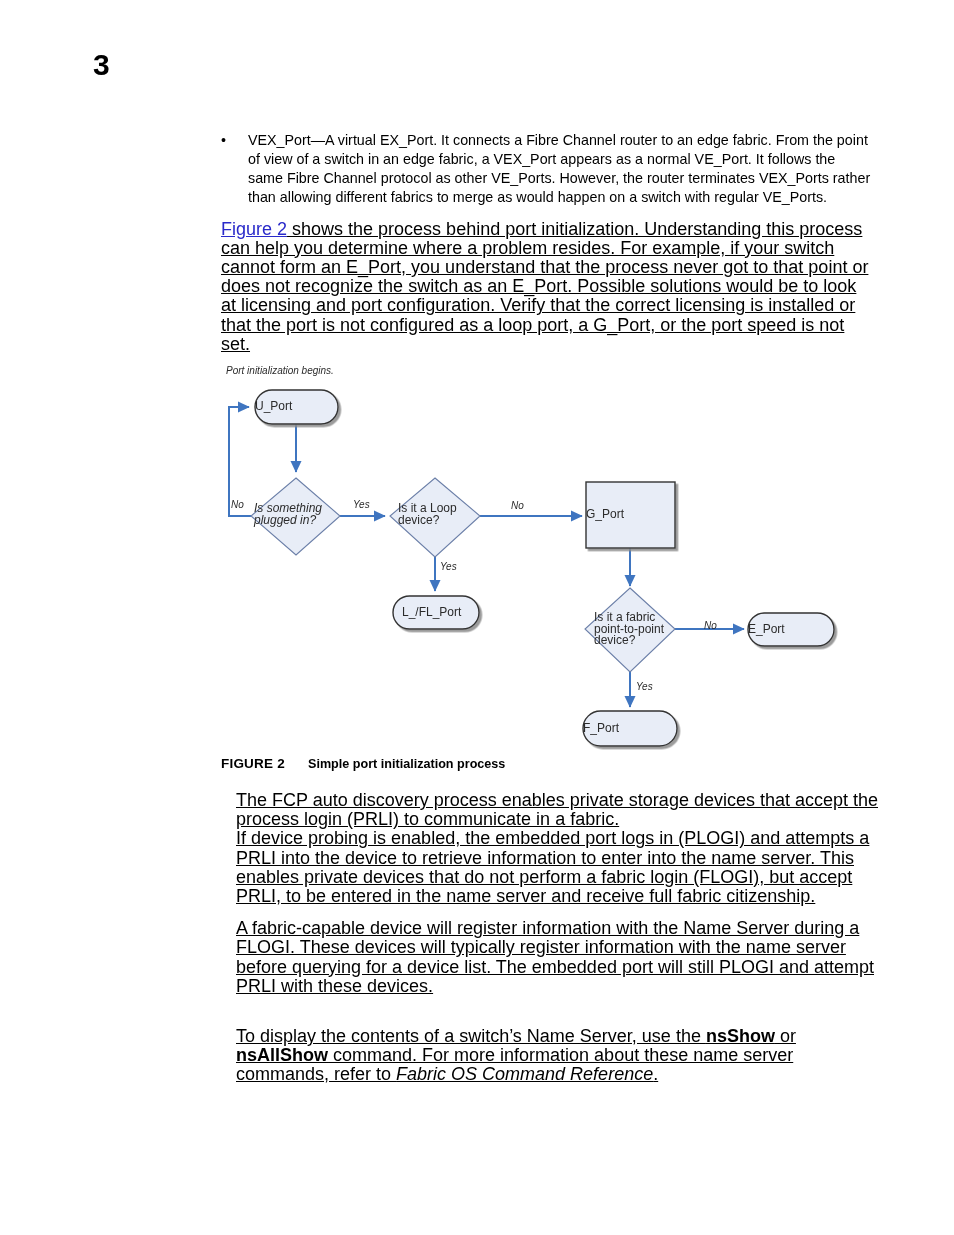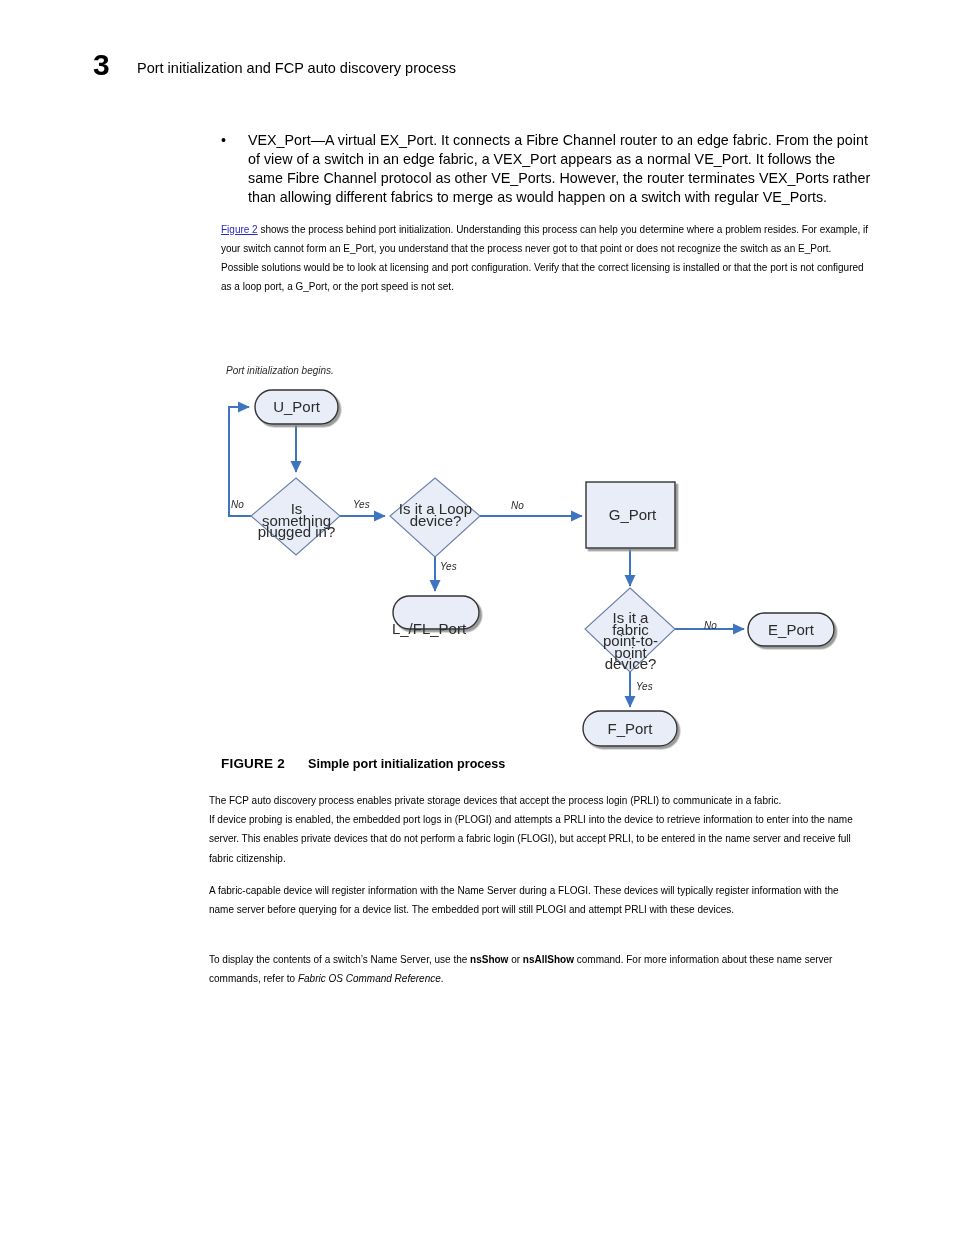--- a/index.html
+++ b/index.html
@@ -65,22 +65,23 @@
   ul.bullets li .dot {
     position: absolute;
     left: 0px;
     top: 0px;
     font-size: 14.3px;
     line-height: 18.9px;
   }
 
   p.body {
     margin: 0;
-    font-size: 10px;
+    font-size: 18px;
     line-height: 19.2px;
+    text-decoration: underline;
   }
   p.gap {
     margin-top: 12px;
   }
   .link {
     color: #2a2aca;
   }
   .bold {
     font-weight: bold;
   }
@@ -106,23 +107,22 @@
     font-family: "Liberation Sans", sans-serif;
     font-size: 10px;
     color: #2b2b2b;
     white-space: nowrap;
     line-height: 11px;
     font-style: italic;
   }
   .node-label {
     position: absolute;
     font-family: "Liberation Sans", sans-serif;
-    font-size: 15px;
+    font-size: 12px;
     color: #2b2b2b;
-    text-align: center;
     line-height: 11px;
     white-space: nowrap;
   }
   .node-label.multi {
     line-height: 11.5px;
     white-space: normal;
   }
 
   
   #figure-caption {
@@ -144,31 +144,30 @@
     position: absolute;
     left: 87px;
     top: 1px;
     font-size: 12.6px;
     font-weight: bold;
   }
 
   
   #lower-body {
     position: absolute;
-    left: 209px;
+    left: 236px;
     top: 791px;
     width: 652px;
   }
 </style>
 </head>
 <body>
 
 <div id="page-header">
   <div id="chapter-number">3</div>
-  <div id="header-title">Port initialization and FCP auto discovery process</div>
 </div>
 
 <div id="content">
   <ul class="bullets">
     <li>
       <span class="dot">•</span>
       <span>VEX_Port—A virtual EX_Port. It connects a Fibre Channel router to an edge fabric. From the point of view of a switch in an edge fabric, a VEX_Port appears as a normal VE_Port. It follows the same Fibre Channel protocol as other VE_Ports. However, the router terminates VEX_Ports rather than allowing different fabrics to merge as would happen on a switch with regular VE_Ports.</span>
     </li>
   </ul>
 
@@ -222,27 +221,27 @@
 
     <rect x="748" y="613" width="86" height="33" rx="16.5" ry="16.5" fill="#e8edf7" stroke="#333333" stroke-width="1.4" filter="url(#shadowsm)"></rect>
 
     <rect x="583" y="711" width="94" height="35" rx="17.5" ry="17.5" fill="#e8edf7" stroke="#333333" stroke-width="1.4" filter="url(#shadowsm)"></rect>
   </svg>
 
   <div class="fig-label" style="left:226px; top:365px;">Port initialization begins.</div>
 
   <div class="node-label" style="left:255px; top:401px; width:83px;">U_Port</div>
 
-  <div class="node-label multi" style="left:254px; top:503px; width:85px;">Is something plugged in?</div>
+  <div class="node-label multi" style="left:254px; top:503px; width:85px;font-style:italic;">Is something plugged in?</div>
 
   <div class="node-label multi" style="left:398px; top:503px; width:75px;">Is it a Loop device?</div>
 
   <div class="node-label" style="left:586px; top:509px; width:93px;">G_Port</div>
 
-  <div class="node-label" style="left:386px; top:607px; width:86px;margin-top:16px;">L_/FL_Port</div>
+  <div class="node-label" style="left:402px; top:607px; width:86px;">L_/FL_Port</div>
 
   <div class="node-label multi" style="left:594px; top:612px; width:73px;">Is it a fabric point-to-point device?</div>
 
   <div class="node-label" style="left:748px; top:624px; width:86px;">E_Port</div>
 
   <div class="node-label" style="left:583px; top:723px; width:94px;">F_Port</div>
 
   <div class="fig-label" style="left:231px; top:499px;">No</div>
   <div class="fig-label" style="left:353px; top:499px;">Yes</div>
   <div class="fig-label" style="left:511px; top:500px;">No</div>

